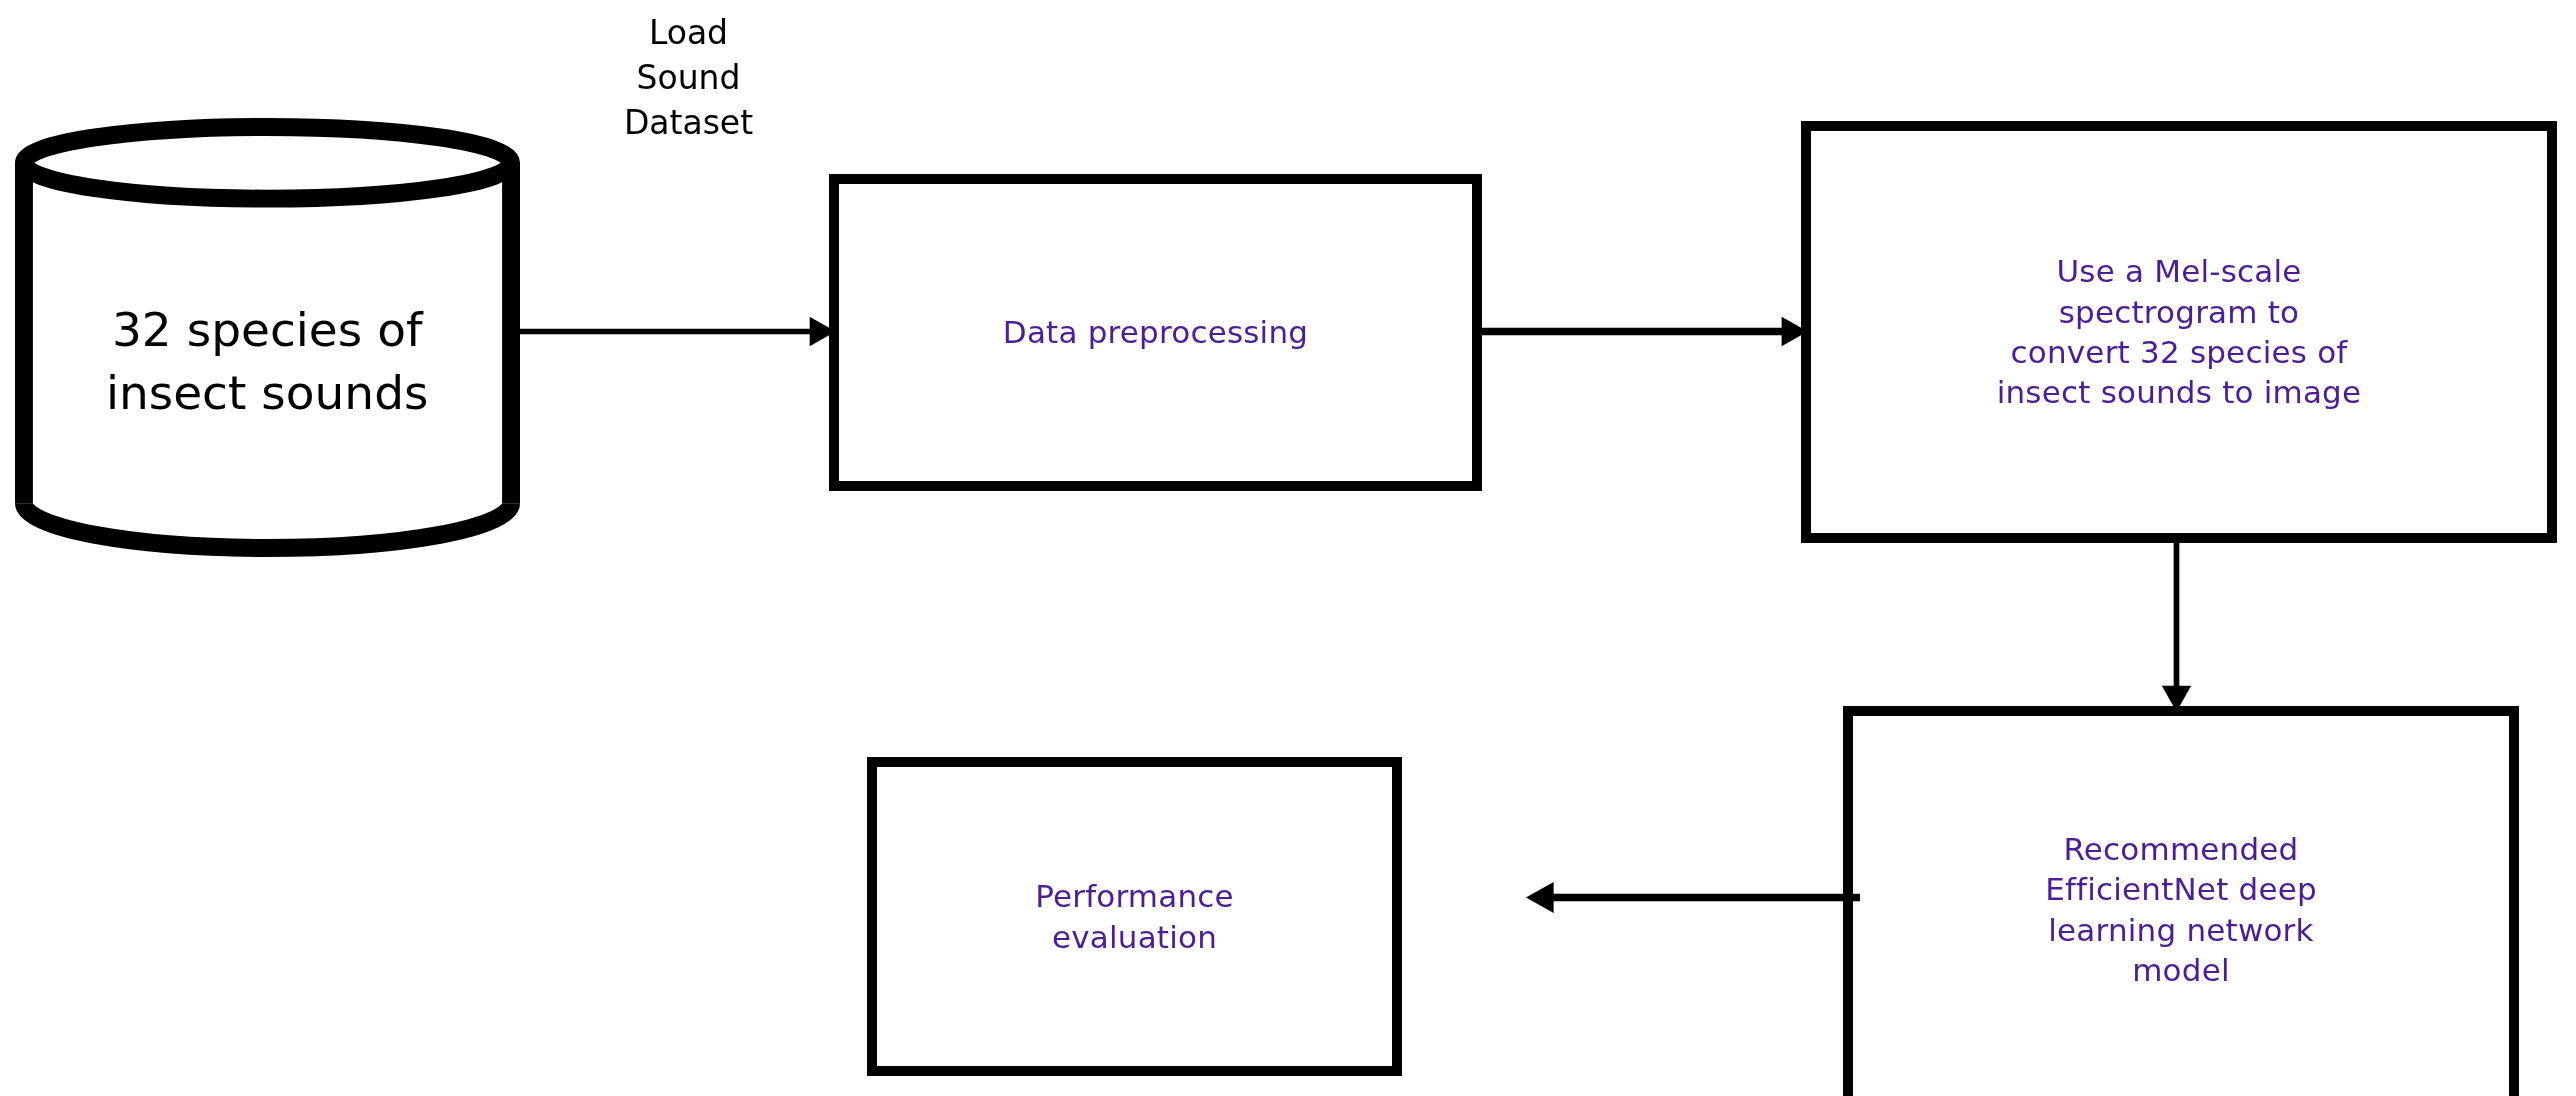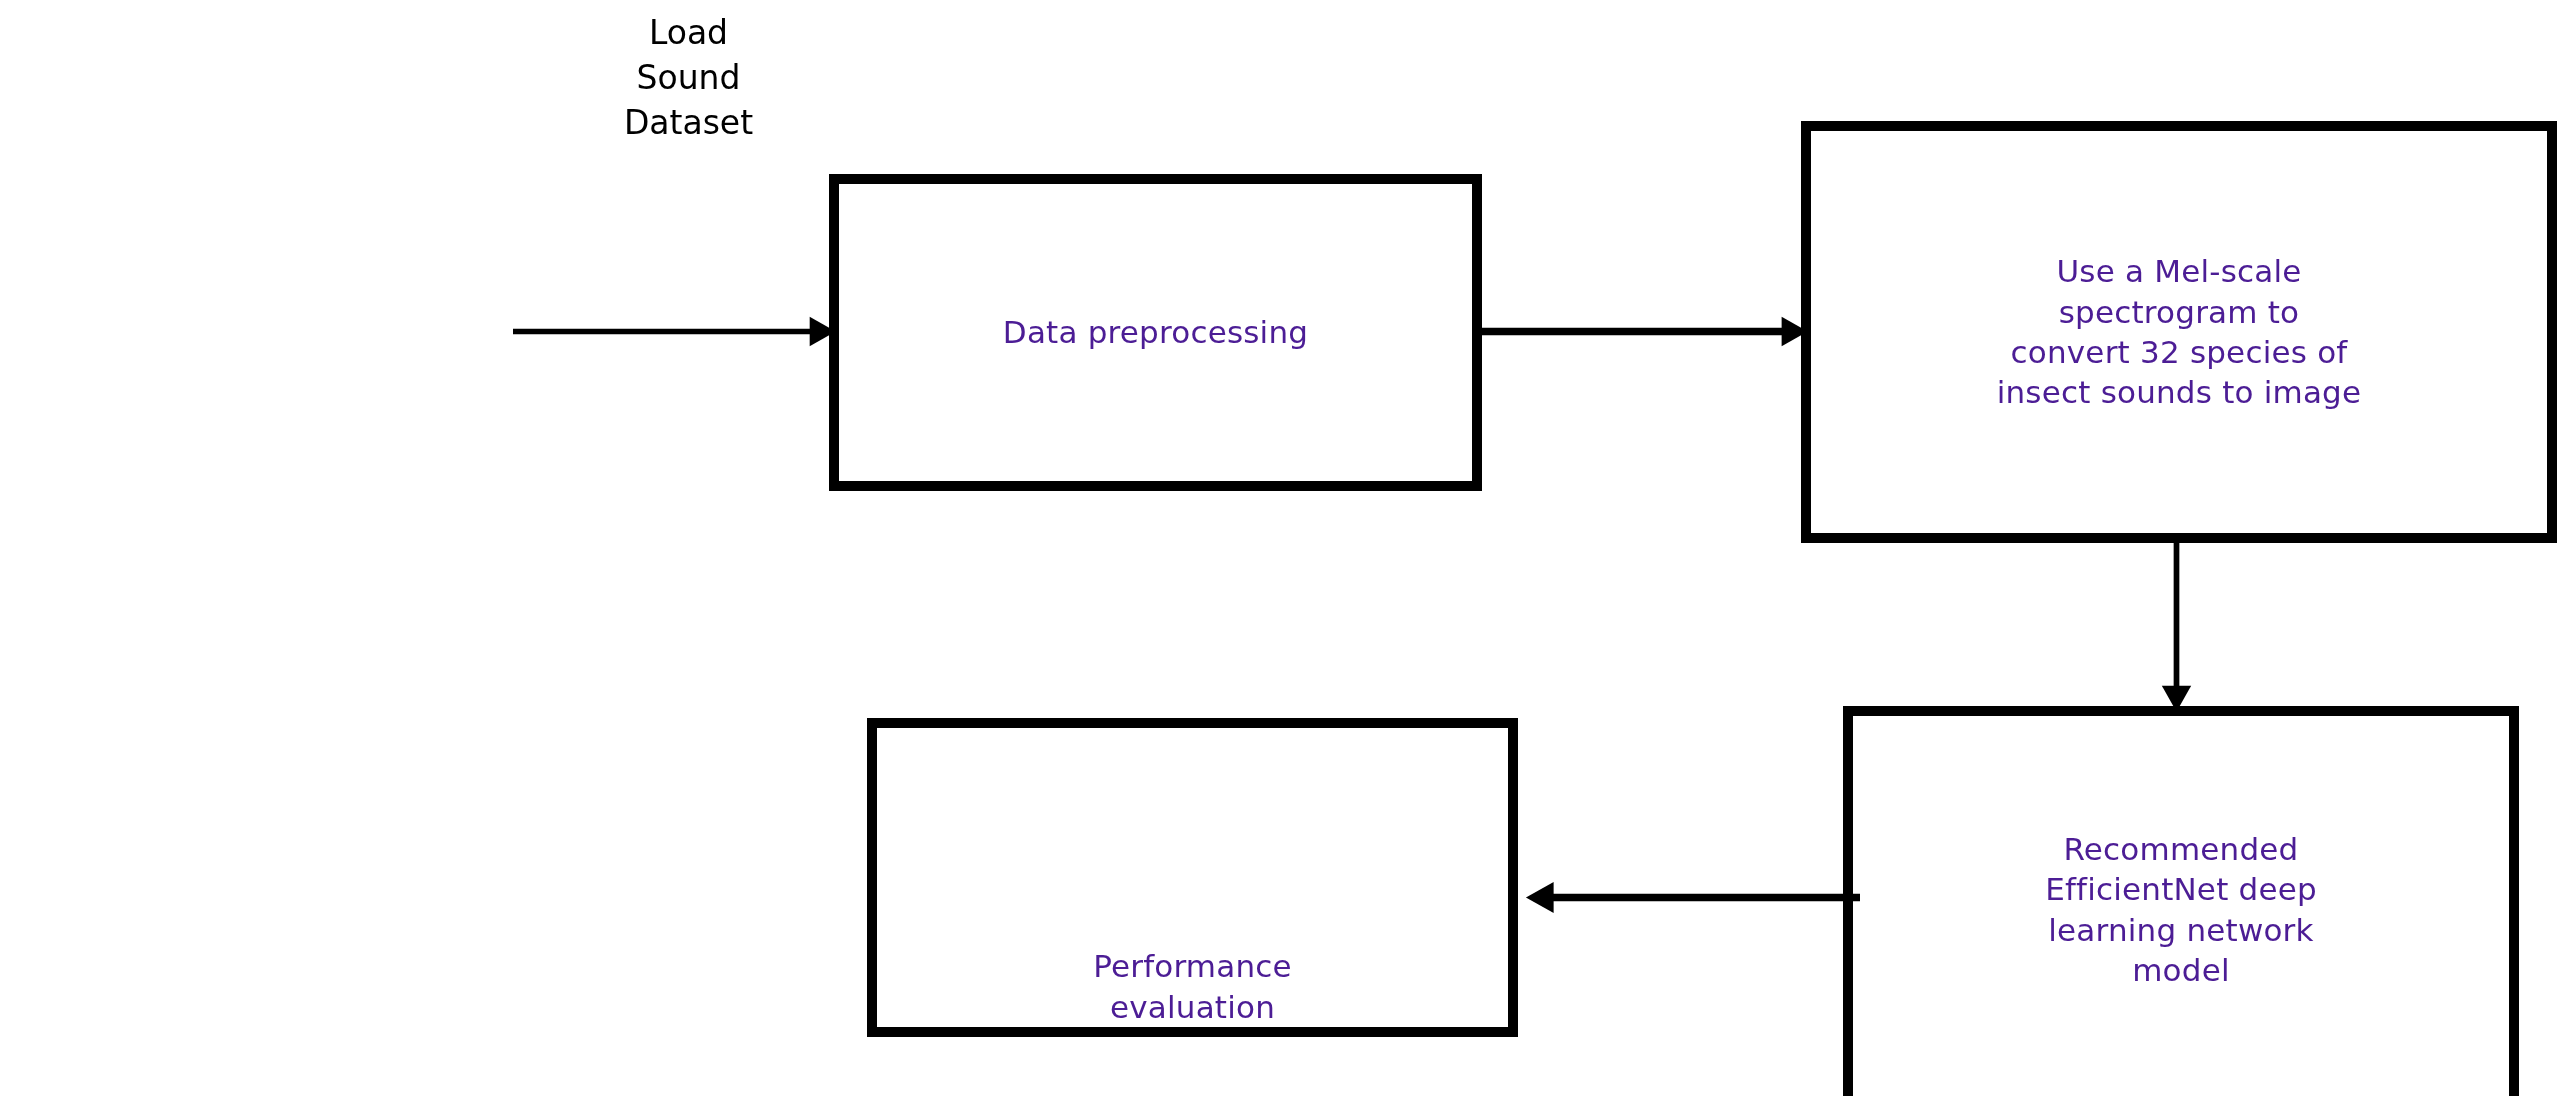--- a/index.html
+++ b/index.html
@@ -41,21 +41,21 @@
   #box-preprocessing {
     left: 829px; top: 174px; width: 653px; height: 317px;
   }
   #box-melscale {
     left: 1801px; top: 121px; width: 756px; height: 422px;
   }
   #box-efficientnet {
     left: 1843px; top: 706px; width: 676px; height: 407px;
   }
   #box-performance {
-    left: 867px; top: 718px; width: 651px; height: 319px; align-items: flex-end;
+    left: 867px; top: 757px; width: 535px; height: 319px;
   }
 
   
   #node-datastore {
     position: absolute;
     left: 14.7px;
     top: 118px;
     width: 505px;
     height: 430px;
   }
@@ -100,20 +100,33 @@
   #edge-datastore-preprocessing { left: 513px; top: 306px; width: 326px; height: 51px; }
   #edge-preprocessing-melscale  { left: 1475px; top: 306px; width: 336px; height: 51px; }
   #edge-melscale-efficientnet   { left: 2151px; top: 534px; width: 51px;  height: 181px; }
   #edge-efficientnet-performance{ left: 1508px; top: 872px; width: 352px; height: 51px; }
 </style>
 </head>
 <body>
 
 <div id="canvas">
 
+  <div id="node-datastore">
+    <svg viewBox="0 0 620 528" preserveAspectRatio="none">
+
+      <path d="M 11 55 L 11 473" stroke="#000000" stroke-width="22" fill="none" stroke-linecap="butt"></path>
+      <path d="M 609 55 L 609 473" stroke="#000000" stroke-width="22" fill="none" stroke-linecap="butt"></path>
+
+      <path d="M 11 473 A 299 55 0 0 0 609 473" stroke="#000000" stroke-width="22" fill="none"></path>
+
+      <ellipse cx="310" cy="55" rx="299" ry="44" stroke="#000000" stroke-width="22" fill="#ffffff"></ellipse>
+    </svg>
+    <div id="datastore-label">32 species of
+insect sounds</div>
+  </div>
 
   <div id="edge-label-load">Load
 Sound
 Dataset</div>
 
   <div class="connector" id="edge-datastore-preprocessing">
     <svg width="326" height="51" viewBox="0 0 400 62">
       <line x1="0" y1="31" x2="374" y2="31" stroke="#000000" stroke-width="7"></line>
       <polygon points="396,31 364,13 364,49" fill="#000000"></polygon>
     </svg>

